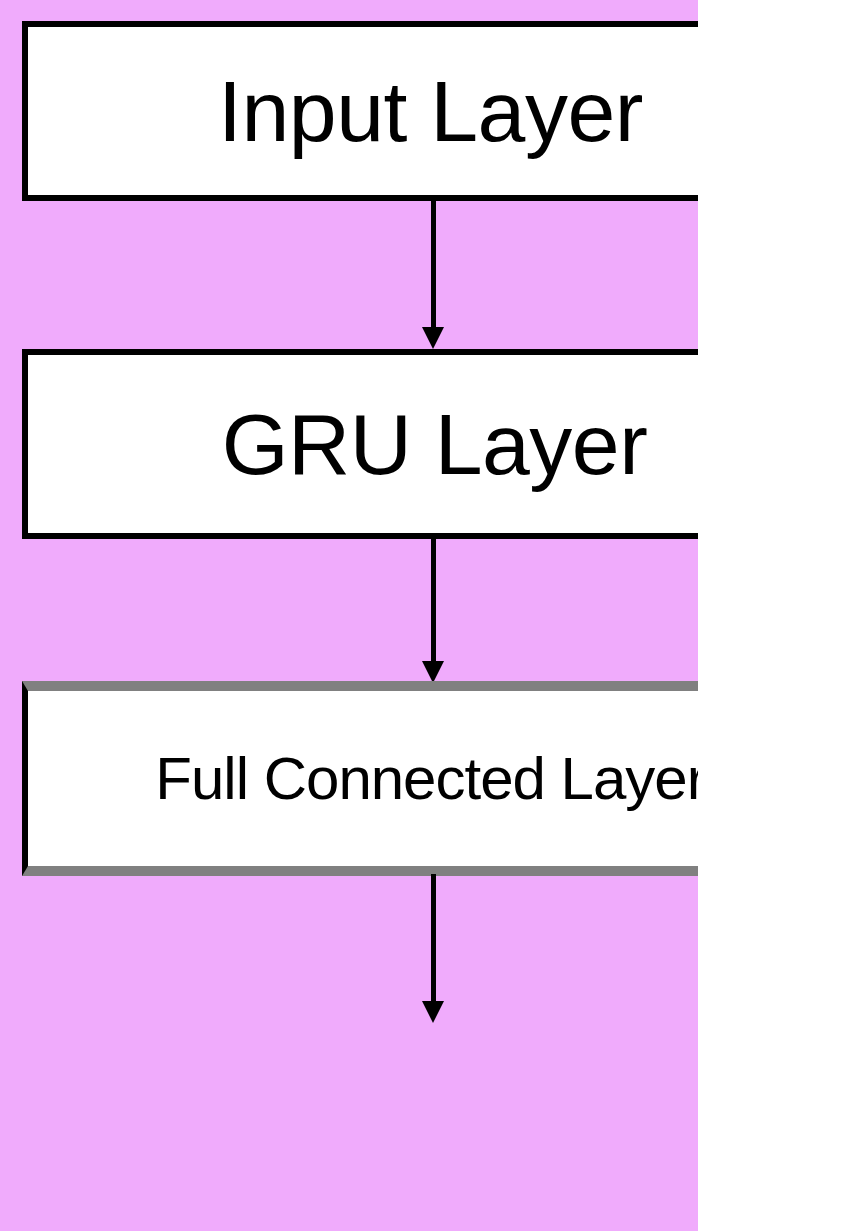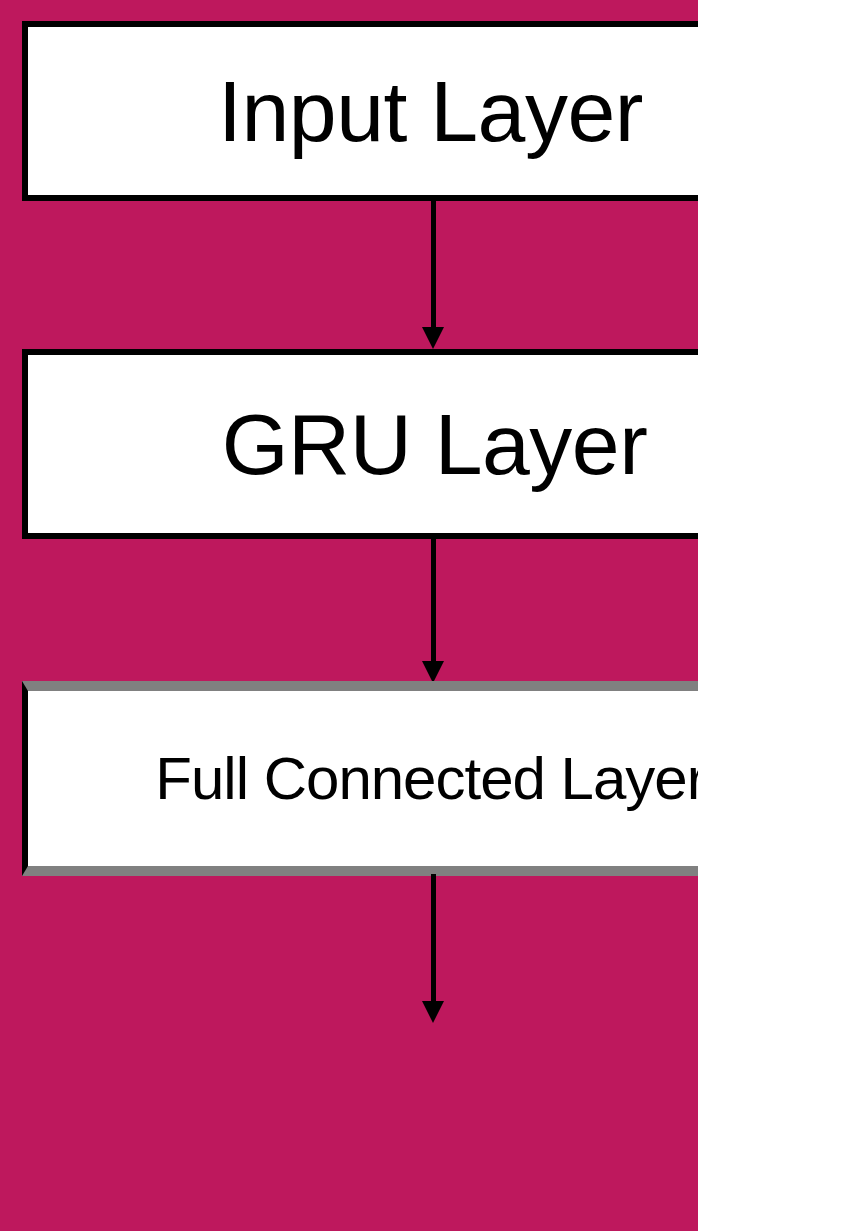--- a/index.html
+++ b/index.html
@@ -7,21 +7,21 @@
     padding: 0;
     background: #ffffff;
   }
   body {
     font-family: "Liberation Sans", sans-serif;
   }
   #diagram-root {
     position: relative;
     width: 698px;
     height: 1231px;
-    background: #be185d;
+    background: #f0abfc;
     overflow: hidden;
   }
   .node-box {
     position: absolute;
     box-sizing: border-box;
     background: #ffffff;
     display: flex;
     align-items: center;
     justify-content: center;
   }

